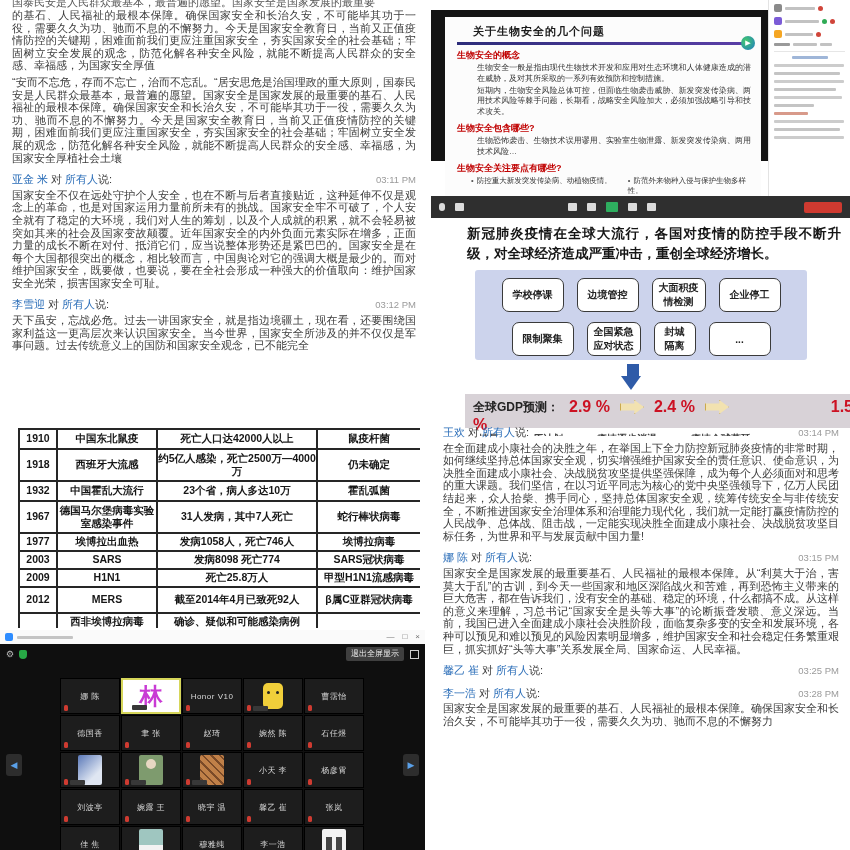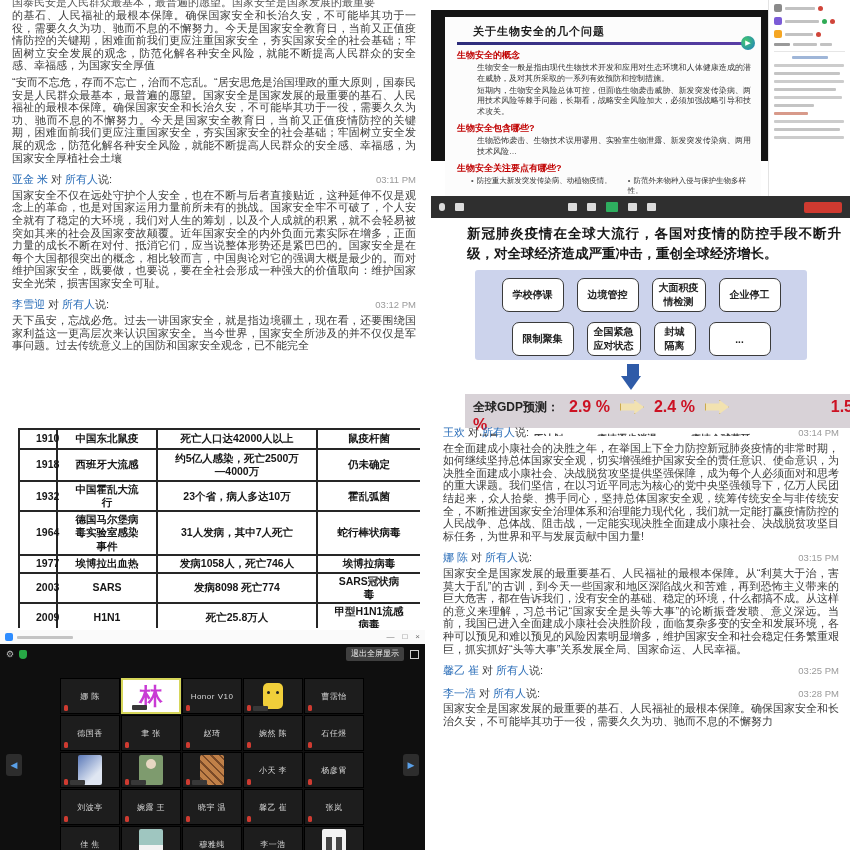--- a/index.html
+++ b/index.html
@@ -13,21 +13,21 @@
   .cliptop{height:9px;overflow:hidden;}
   .cliptop span{display:block;margin-top:-4px;color:#555;}
   .msghdr{display:flex;align-items:baseline;margin:9px 0 2px 0;font-size:11px;color:#3b3b3b;}
   .sender,.aud{color:#2a6db8;}
   .hsep{margin:0 3px;}
   .mtime{margin-left:auto;color:#9a9a9a;font-size:9.5px;}
 
   
   .etab{border-collapse:collapse;table-layout:fixed;background:#fff;}
   .etab td{border:2px solid #262626;font-weight:bold;font-size:10.5px;line-height:1.25;
-           color:#161616;text-align:center;vertical-align:middle;padding:1px 16px;}
+           color:#161616;text-align:center;vertical-align:middle;padding:1px 0;}
   .etabwrap{overflow:hidden;}
 
   
   .gwin{background:#0e0e0e;}
   .gtitle{position:absolute;left:0;top:0;right:0;height:14px;background:#fafafa;
           border-bottom:1px solid #ddd;display:flex;align-items:center;padding:0 5px;}
   .zicon{width:8px;height:8px;border-radius:2px;background:#2d8cff;margin-right:4px;}
   .tbar{height:3px;border-radius:1px;background:#c4c4c4;}
   .wctl{margin-left:auto;display:flex;gap:8px;color:#707070;font-size:8px;line-height:1;}
   .gcontent{position:absolute;left:0;top:14px;right:0;bottom:0;background:#0f0f0f;overflow:hidden;}
@@ -163,21 +163,21 @@
             <td>约5亿人感染，死亡2500万—4000万</td>
             <td>仍未确定</td>
           </tr>
       <tr style="height:20px">
             <td>1932</td>
             <td>中国霍乱大流行</td>
             <td>23个省，病人多达10万</td>
             <td>霍乱弧菌</td>
           </tr>
       <tr style="height:32px">
-            <td>1964</td>
+            <td>1967</td>
             <td>德国马尔堡病毒实验室感染事件</td>
             <td>31人发病，其中7人死亡</td>
             <td>蛇行棒状病毒</td>
           </tr>
       <tr style="height:18px">
             <td>1977</td>
             <td>埃博拉出血热</td>
             <td>发病1058人，死亡746人</td>
             <td>埃博拉病毒</td>
           </tr>

